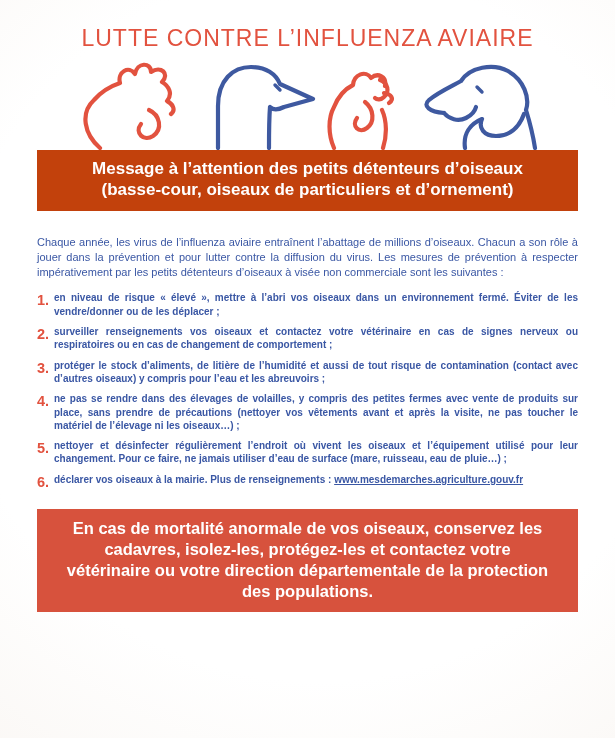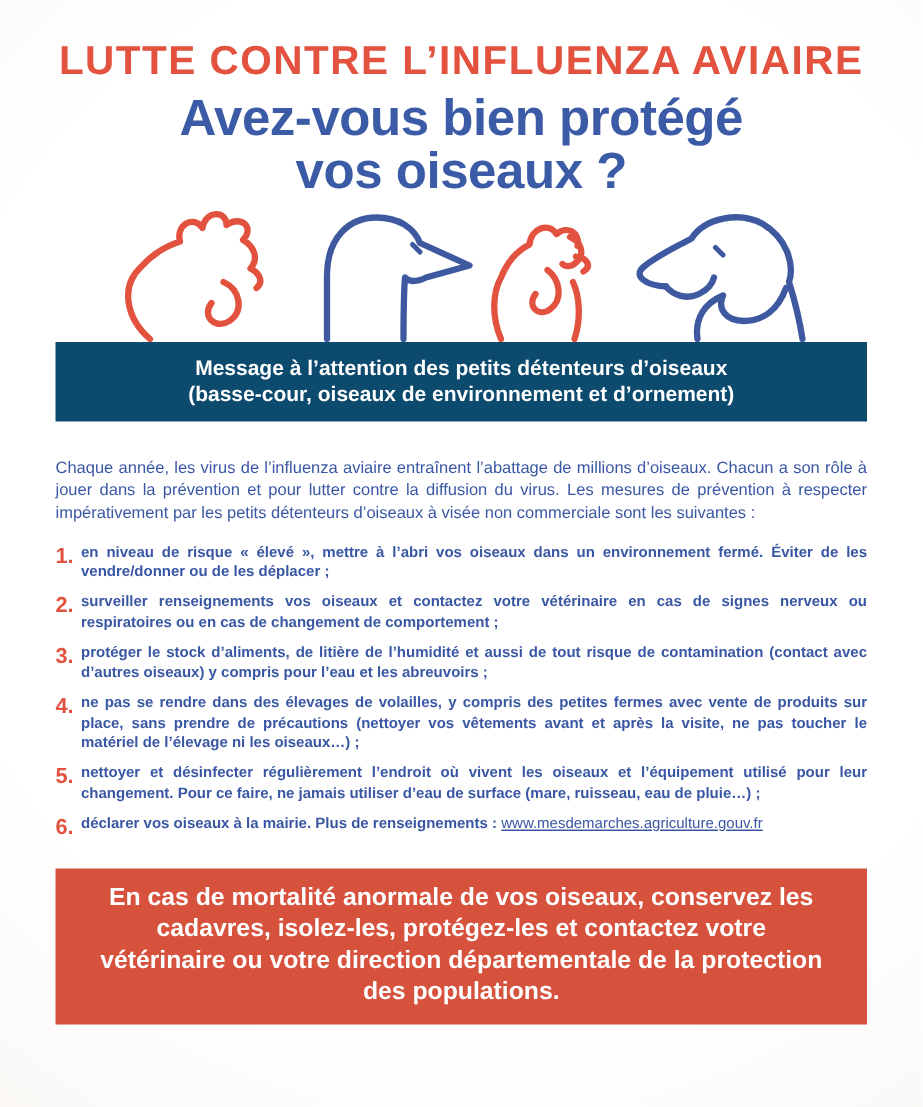--- a/index.html
+++ b/index.html
@@ -3,62 +3,61 @@
 <meta charset="utf-8">
 <style>
   html,body{margin:0;padding:0;}
   body{
     width:615px;height:738px;overflow:hidden;
     font-family:"Liberation Sans","DejaVu Sans",sans-serif;
     background:radial-gradient(140% 115% at 52% 44%, #ffffff 42%, #faf7f4 66%, #e7e0d9 100%);
   }
   .page{width:615px;height:738px;box-sizing:border-box;padding:26px 37px 0 37px;}
   .kicker{
-    text-align:center;color:#E2523F;font-size:27px;font-weight:700;
+    text-align:center;color:#E2523F;font-size:23px;font-weight:400;
     letter-spacing:1px;line-height:1.05;margin-bottom:8px;
   }
   .title{
     margin:0 0 4px 0;text-align:center;color:#3B5BA7;
     font-size:34px;font-weight:700;line-height:1.02;letter-spacing:-0.3px;
   }
   .birds{height:92px;margin:4px 0 0 0;}
   .birds svg{display:block;width:541px;height:92px;}
   .banner{
-    background:#0c4a6e;color:#ffffff;text-align:center;
-    font-size:14px;font-weight:700;line-height:1.22;
+    background:#c2410c;color:#ffffff;text-align:center;
+    font-size:17px;font-weight:700;line-height:1.22;
     padding:9px 8px 10px 8px;
   }
   .intro{
     margin:24px 0 0 0;color:#3A57A4;font-size:11px;line-height:1.36;
     text-align:justify;font-weight:400;
   }
   .measures{margin-top:12px;}
   .measure{display:flex;align-items:flex-start;margin-bottom:7px;}
   .measure .num{
     flex:0 0 17px;color:#E2523F;font-weight:700;font-size:14.5px;line-height:1.25;
   }
   .measure .txt{
     flex:1;color:#3A57A4;font-weight:700;font-size:10px;line-height:1.33;
     text-align:justify;
   }
-  a.link{color:#3A57A4;font-weight:400;text-decoration:underline;cursor:pointer;}
+  a.link{color:#3A57A4;font-weight:700;text-decoration:underline;cursor:pointer;}
   .alert{
     margin-top:18px;background:#D7523D;color:#ffffff;text-align:center;
     font-size:16.5px;font-weight:700;line-height:1.28;
     padding:9px 26px 10px 26px;
   }
 </style>
 </head>
 <body>
 
 <div class="page">
 
   <div class="kicker">LUTTE CONTRE L’INFLUENZA AVIAIRE</div>
 
-  <h1 class="title"><span>Avez-vous bien protégé</span><br><span>vos oiseaux ?</span></h1>
 
   <div class="birds">
     <svg viewBox="0 0 541 92" fill="none" stroke-linecap="round" stroke-linejoin="round">
       <g stroke="#E2523F" stroke-width="4.2">
         <path d="M 63 90 C 47 76 43 55 57 42 C 64 34 74 28 83 25 C 80 14 92 7 98 16 C 100 4 114 4 114 14 C 124 7 133 16 125 24 C 132 28 136 36 130 43 C 136 46 139 52 134 56"></path>
         <path d="M 112 52 C 123 57 126 71 116 78 C 107 84 97 75 104 66"></path>
       </g>
       <g stroke="#3E59A0" stroke-width="4.2">
         <path d="M 181 90 L 181 48 C 181 22 196 9 214 9 C 229 9 239 16 243 26 L 276 41 L 247 49 C 241 52 236 52 233 49 C 232 62 232 76 232 90"></path>
         <path d="M 238 27 l 5 5" stroke-width="3.4"></path>
@@ -74,21 +73,21 @@
         <path d="M 407 55 C 393 54 385 48 392 42 C 400 35 413 29 424 23 C 433 9 456 5 471 13 C 487 22 493 40 489 52 C 493 65 496 77 498 90"></path>
         <path d="M 407 55 C 412 61 421 64 429 60 C 435 57 438 53 439 49"></path>
         <path d="M 487 56 C 482 70 472 78 459 78 C 447 78 441 70 445 61 C 433 66 426 76 428 90"></path>
         <path d="M 440 29 l 5 5" stroke-width="3.4"></path>
       </g>
     </svg>
   </div>
 
   <div class="banner">
     <div>Message à l’attention des petits détenteurs d’oiseaux</div>
-    <div>(basse-cour, oiseaux de environnement et d’ornement)</div>
+    <div>(basse-cour, oiseaux de particuliers et d’ornement)</div>
   </div>
 
   <p class="intro">Chaque année, les virus de l’influenza aviaire entraînent l’abattage de millions d’oiseaux. Chacun a son rôle à jouer dans la prévention et pour lutter contre la diffusion du virus. Les mesures de prévention à respecter impérativement par les petits détenteurs d’oiseaux à visée non commerciale sont les suivantes :</p>
 
   <div class="measures">
     <div class="measure">
       <span class="num">1.</span>
       <span class="txt">en niveau de risque «&nbsp;élevé&nbsp;», mettre à l’abri vos oiseaux dans un environnement fermé. Éviter de les vendre/donner ou de les déplacer ;</span>
     </div>
     <div class="measure">

